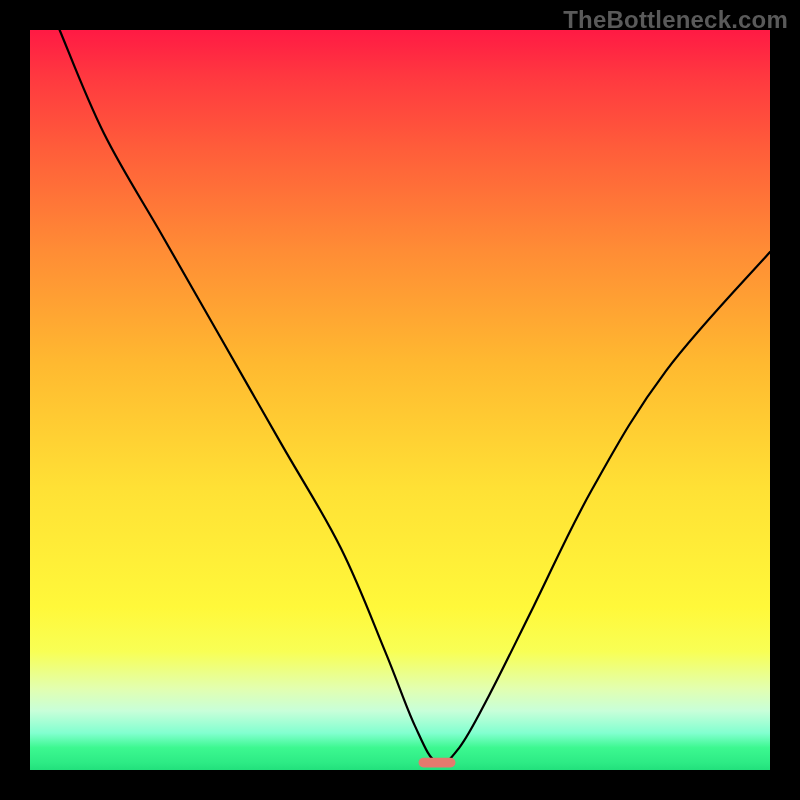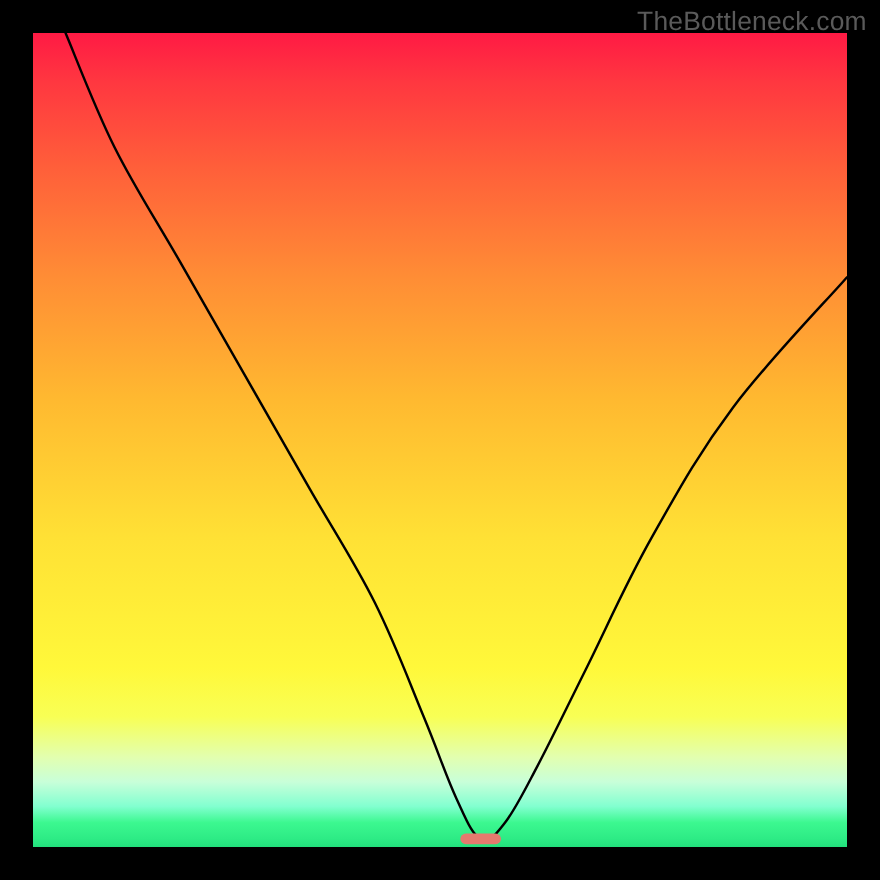--- a/index.html
+++ b/index.html
@@ -32,21 +32,21 @@
       #2deb85 99%,
       #22e07c 100%
     );
   }
   .watermark {
     position: absolute;
     top: 6px;
     right: 12px;
     font-family: Arial, Helvetica, sans-serif;
     font-size: 24px;
-    font-weight: 400;
+    font-weight: 700;
     color: #5a5a5a;
     letter-spacing: 0.2px;
     user-select: none;
   }
   svg.curve {
     position: absolute;
     left: 0;
     top: 0;
     width: 740px;
     height: 740px;

